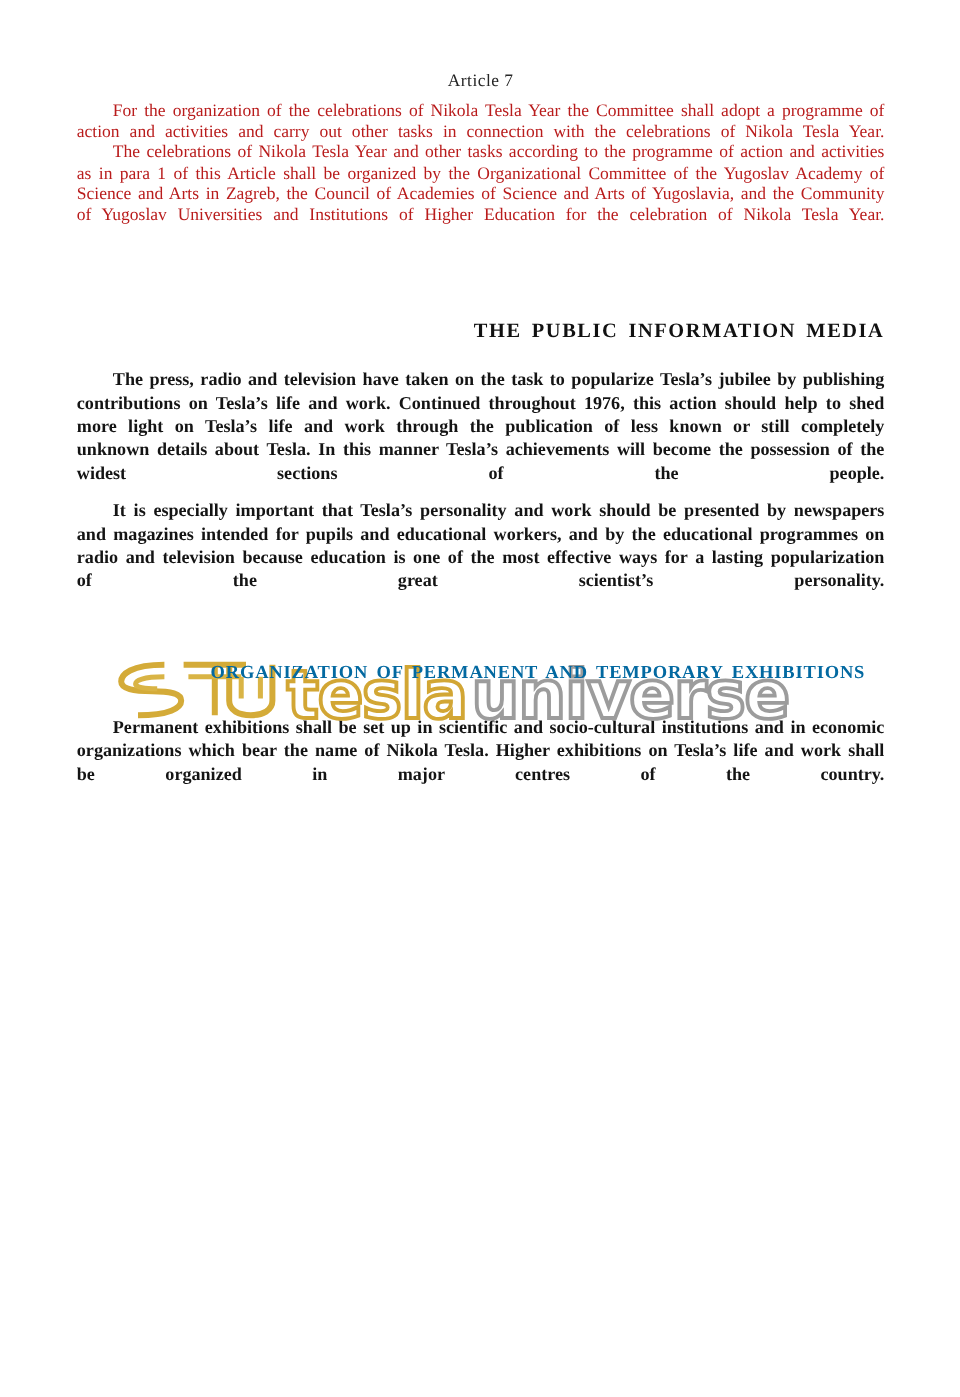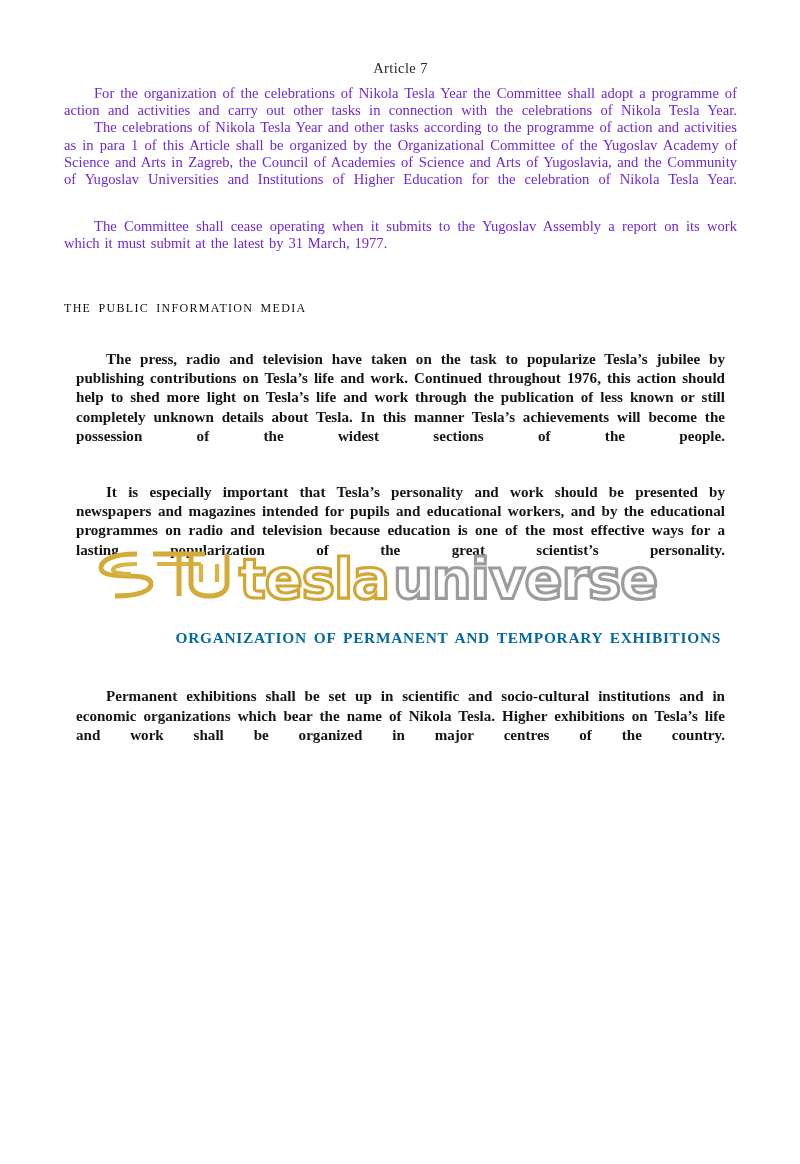--- a/index.html
+++ b/index.html
@@ -32,39 +32,39 @@
     color: #262626;
     margin: 0;
   }
   
   .para {
     margin: 0;
     font-size: 14.6px;
     line-height: 17.2px;
     text-align: justify;
     text-indent: 30px;
-    color: #6d28d9;
+    color: #b91c1c;
     word-spacing: 1.2px;
   }
   .para.last-line-full {
     text-align-last: justify;
   }
   
   .section-title {
-    text-align: left;
-    font-weight: normal;
-    font-size: 12px;
+    text-align: right;
+    font-weight: bold;
+    font-size: 17px;
     letter-spacing: 1.3px;
     word-spacing: 3px;
     color: #111111;
     margin: 0;
   }
   
   .para-bold {
-    margin: 12px;
+    margin: 0;
     font-size: 15.1px;
     line-height: 19.4px;
     font-weight: bold;
     text-align: justify;
     text-indent: 30px;
     color: #141414;
     word-spacing: 1.5px;
   }
   .para-bold.stretch {
     text-align-last: justify;
@@ -153,21 +153,20 @@
       <p class="article-heading">Article 7</p>
       <div class="sp-8"></div>
       <p class="para last-line-full">For the organization of the celebrations of Nikola Tesla Year the Committee shall adopt a programme of action and activities and carry out other tasks in connection with the celebrations of Nikola Tesla Year.</p>
       <p class="para last-line-full">The celebrations of Nikola Tesla Year and other tasks according to the programme of action and activities as in para 1 of this Article shall be organized by the Organizational Committee of the Yugoslav Academy of Science and Arts in Zagreb, the Council of Academies of Science and Arts of Yugoslavia, and the Community of Yugoslav Universities and Institutions of Higher Education for the celebration of Nikola Tesla Year.</p>
     </div>
 
     <div class="sp-22"></div>
 
     <div>
       <div class="sp-8"></div>
-      <p class="para">The Committee shall cease operating when it submits to the Yugoslav Assembly a report on its work which it must submit at the latest by 31 March, 1977.</p>
     </div>
 
     <div class="sp-30"></div>
     <div class="sp-18"></div>
 
     <div>
       <p class="section-title">THE PUBLIC INFORMATION MEDIA</p>
       <div class="sp-22"></div>
       <p class="para-bold stretch">The press, radio and television have taken on the task to popularize Tesla’s jubilee by publishing contributions on Tesla’s life and work. Continued throughout 1976, this action should help to shed more light on Tesla’s life and work through the publication of less known or still completely unknown details about Tesla. In this manner Tesla’s achievements will become the possession of the widest sections of the people.</p>
       <div class="sp-12"></div>

